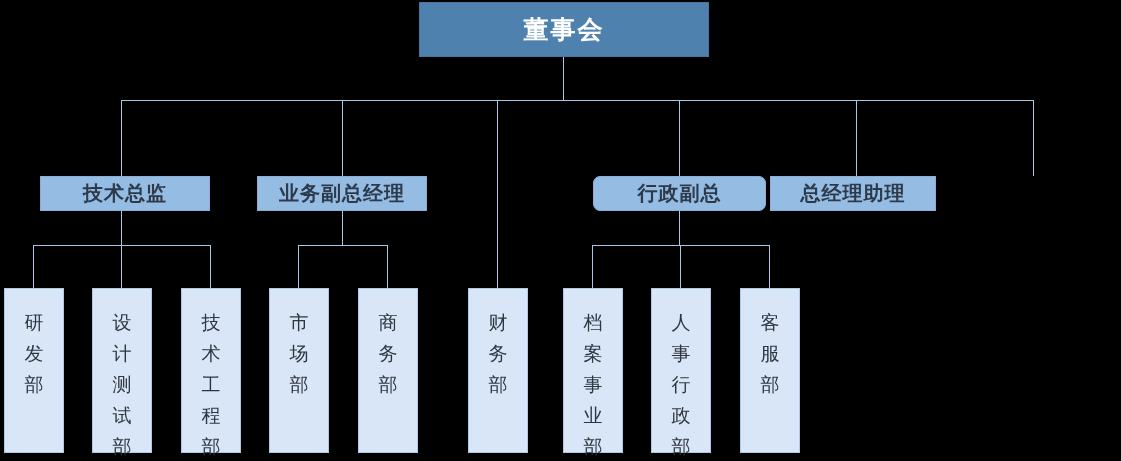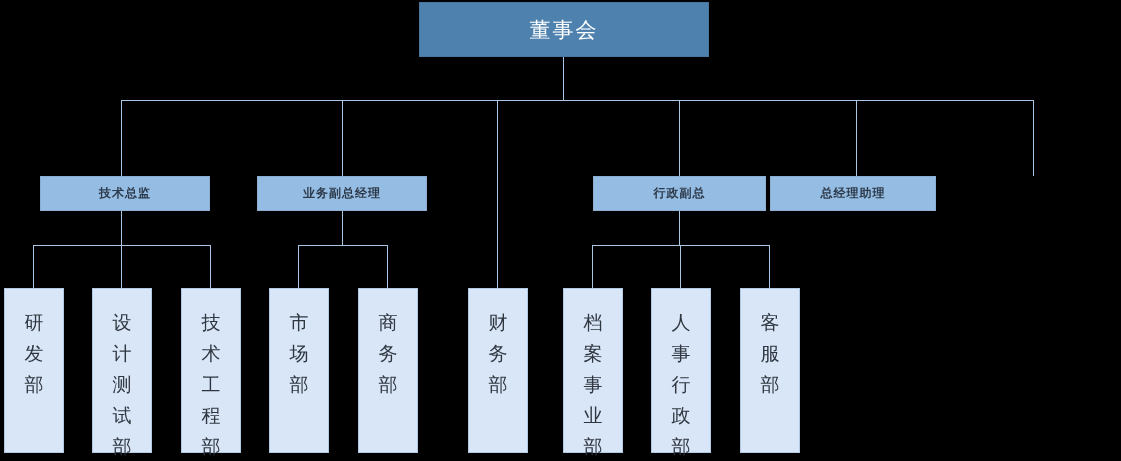--- a/index.html
+++ b/index.html
@@ -9,28 +9,28 @@
     background:#000000;
     font-family:"Liberation Sans","DejaVu Sans",sans-serif;
     overflow:hidden;
   }
   .node{position:absolute;box-sizing:border-box;display:flex;}
   
   .lvl0{
     background:#4E81AD;
     border:1px solid #4677A1;
     align-items:center;justify-content:center;
-    color:#FFFFFF;font-weight:normal;font-size:21px;letter-spacing:2px;
+    color:#FFFFFF;font-weight:bold;font-size:25px;letter-spacing:2px;
   }
   
   .lvl1{
     background:#95BCE2;
     border:1px solid #8AAFD2;
     align-items:center;justify-content:center;
-    color:#2C3A4B;font-weight:bold;font-size:12px;letter-spacing:1px;
+    color:#2C3A4B;font-weight:bold;font-size:20px;letter-spacing:1px;
   }
   
   .lvl2{
     background:#D8E6F7;
     border:1px solid #AFC8E4;
     align-items:flex-start;justify-content:center;
     padding-top:18px;
   }
   .vtext{
     display:block;
@@ -76,21 +76,21 @@
   <div class="ln lnv" style="left:679px;top:211px;width:1px;height:34px;"></div>
   <div class="ln lnh" style="left:592px;top:245px;width:178px;height:1px;"></div>
   <div class="ln lnv" style="left:592px;top:245px;width:1px;height:43px;"></div>
   <div class="ln lnv" style="left:680px;top:245px;width:1px;height:43px;"></div>
   <div class="ln lnv" style="left:769px;top:245px;width:1px;height:43px;"></div>
 
   <div class="node lvl0" style="left:419px;top:2px;width:290px;height:55px;">董事会</div>
 
   <div class="node lvl1" style="left:40px;top:176px;width:170px;height:35px;">技术总监</div>
   <div class="node lvl1" style="left:257px;top:176px;width:170px;height:35px;">业务副总经理</div>
-  <div class="node lvl1" style="left:593px;top:176px;width:173px;height:35px;">行政副总</div>
+  <div class="node lvl1" style="left:593px;top:176px;width:173px;height:35px;border-radius:7px;">行政副总</div>
   <div class="node lvl1" style="left:770px;top:176px;width:166px;height:35px;">总经理助理</div>
 
   <div class="node lvl2" style="left:4px;top:288px;width:60px;height:165px;">
     <span class="vtext">研
 发
 部</span>
   </div>
   <div class="node lvl2" style="left:92px;top:288px;width:60px;height:165px;">
     <span class="vtext">设
 计

